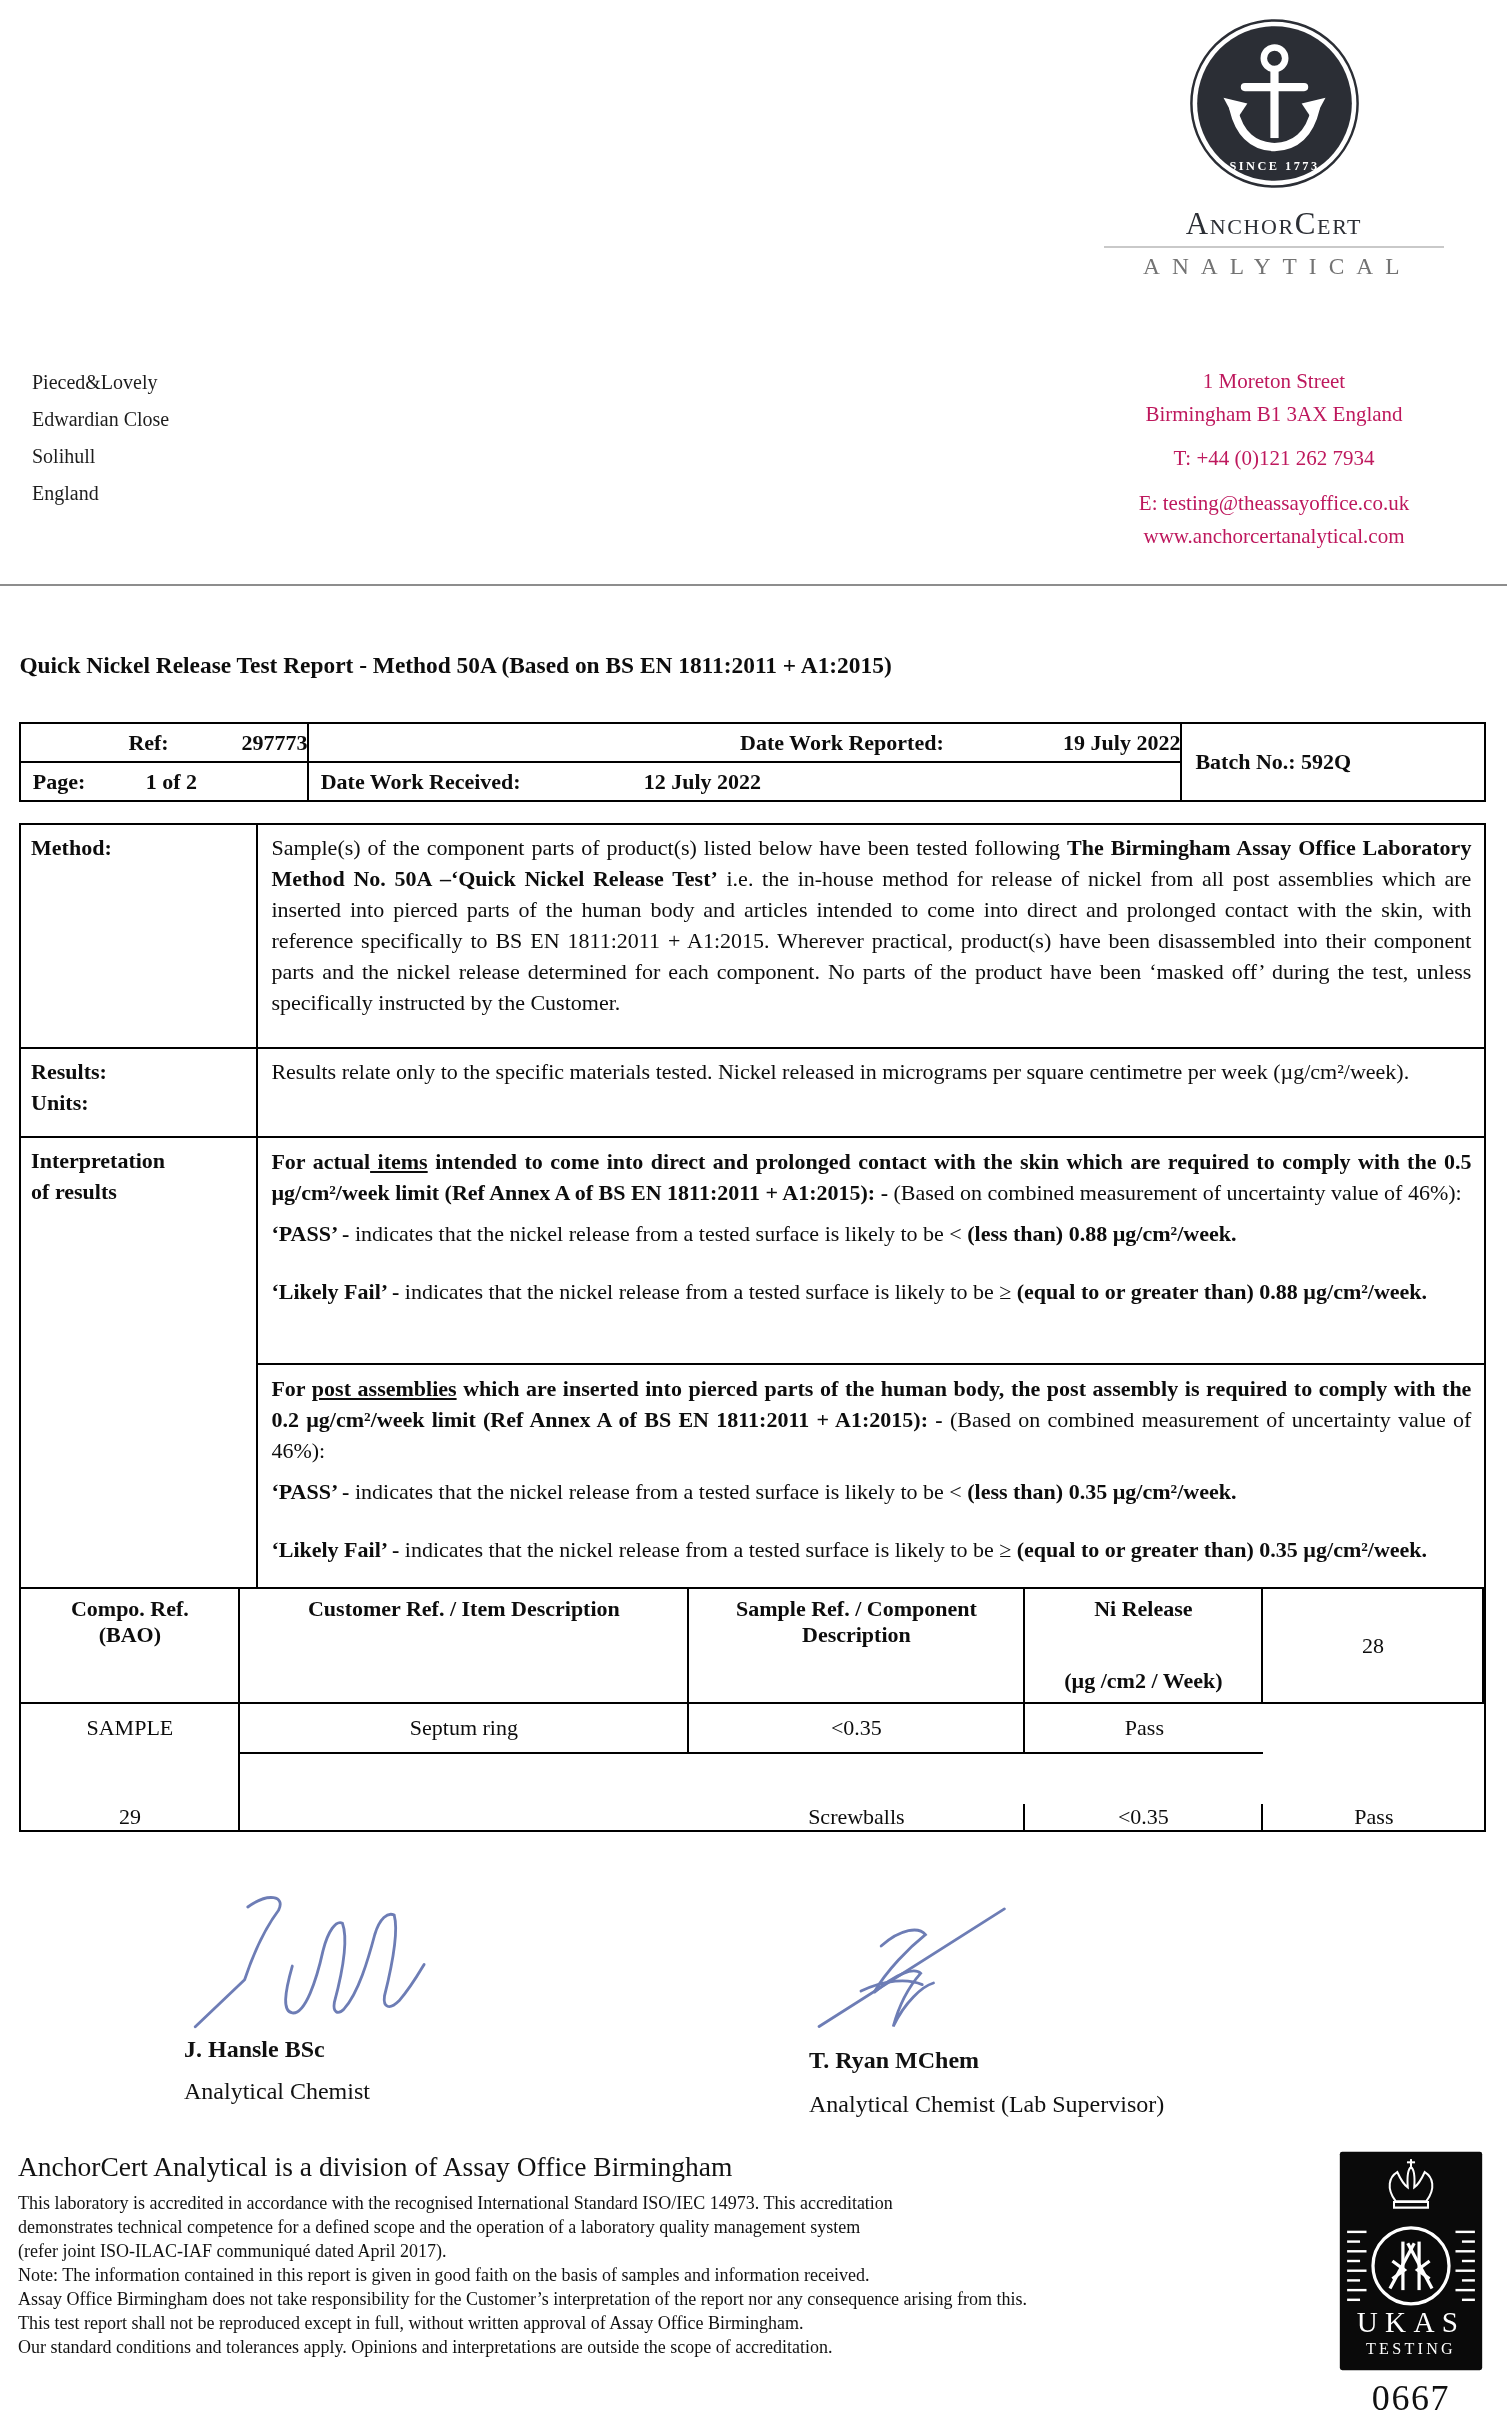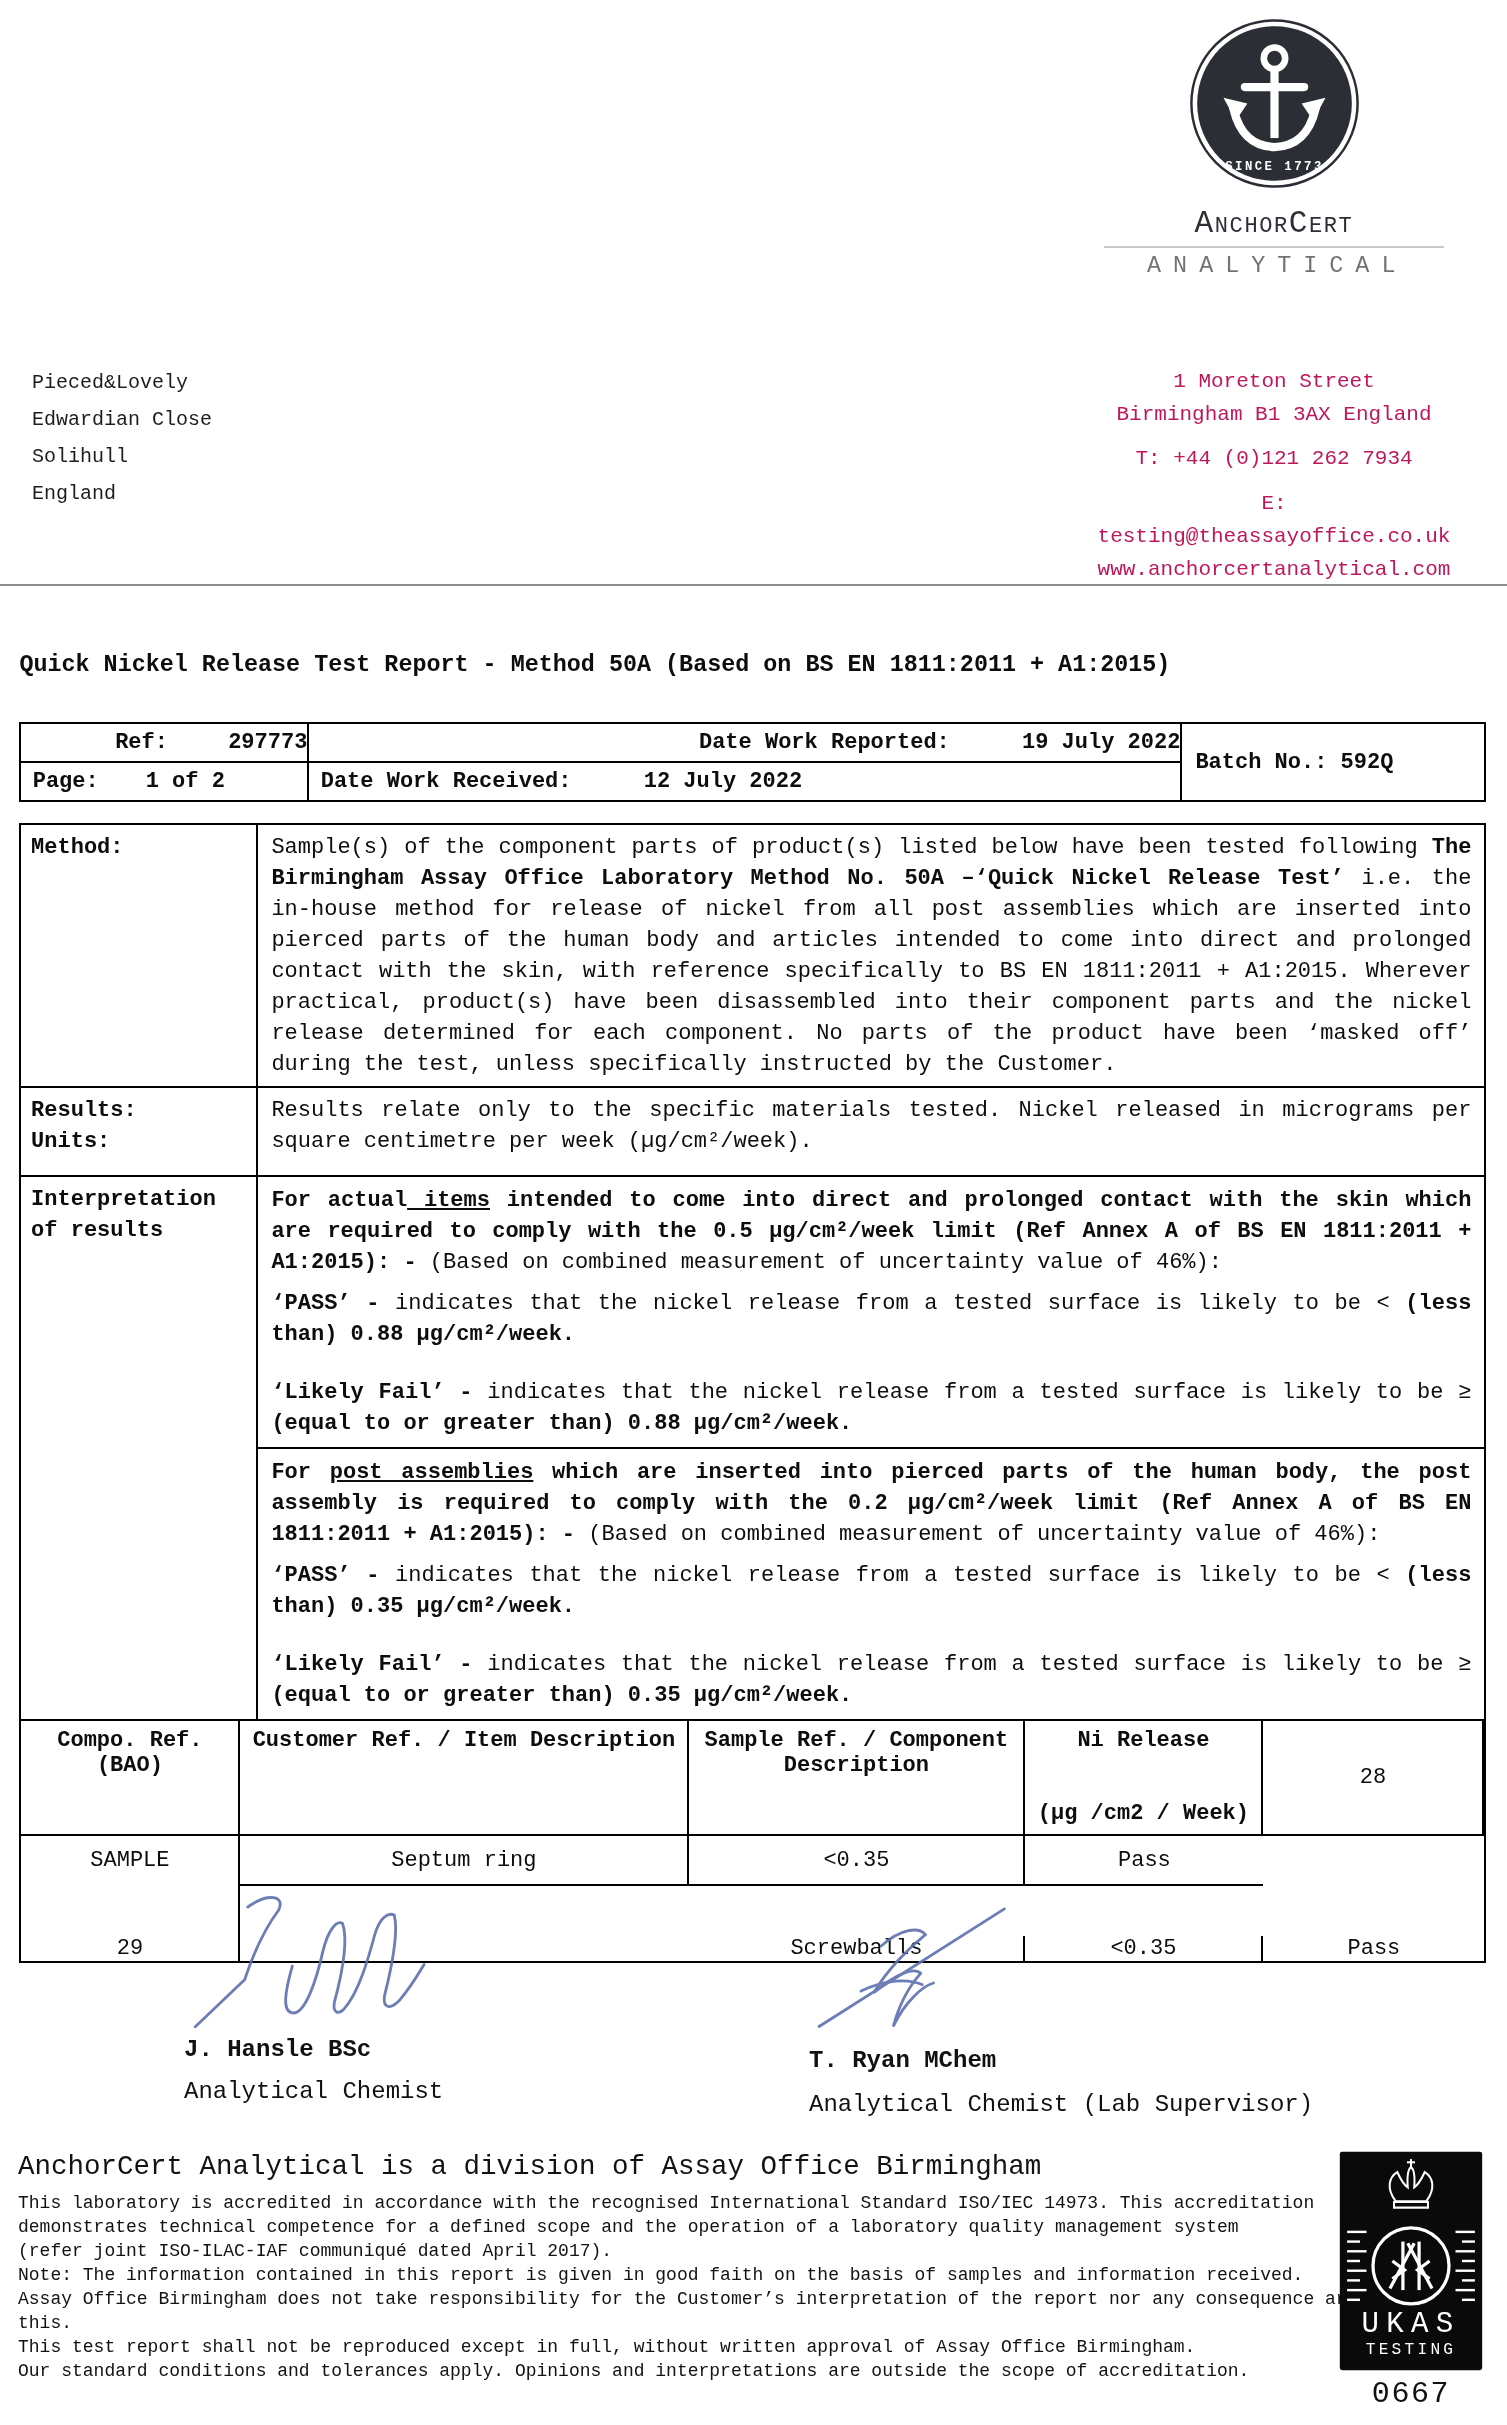--- a/index.html
+++ b/index.html
@@ -1,17 +1,17 @@
 <!DOCTYPE html>
 <html style="font-size:13px"><head>
 <meta charset="utf-8">
 <style>
   html,body{margin:0;padding:0;background:#e8e8e8;}
   .page{position:relative;width:1507px;height:2426px;background:#ffffff;
-        font-family:Liberation Mono, monospace;color:#151515;overflow:hidden;}
+        font-family:Liberation Serif, serif;color:#151515;overflow:hidden;}
 
   
   .logo{position:absolute;left:1096px;top:13px;width:356px;text-align:center;}
   .logo .disc{width:181px;height:181px;}
   .brand{font-variant:small-caps;font-size:31px;line-height:1;color:#2c2f35;letter-spacing:1.6px;margin-top:9.7px;}
   .brand-rule{height:1.6px;background:#c9c9c9;margin:7.3px 8px 5.7px;}
   .brand-sub{font-size:23.4px;letter-spacing:12px;color:#737373;margin-left:6.5px;}
 
   
   .cust{position:absolute;left:32px;top:364px;font-size:20px;line-height:37px;color:#1d1d1d;}
@@ -67,21 +67,21 @@
   .sig-svg-r{position:absolute;left:804px;top:1896px;}
   .sig-name{position:absolute;font-size:24px;font-weight:bold;color:#111;}
   .sig-title{position:absolute;font-size:24px;color:#111;}
   .snl{left:184px;top:2036px;} .stl{left:184px;top:2078px;}
   .snr{left:809px;top:2047px;} .str{left:809px;top:2091px;}
 
   
   .division{position:absolute;left:18px;top:2151px;font-size:27.5px;color:#121212;}
   .footnotes{position:absolute;left:18px;top:2191px;font-size:18px;line-height:24px;color:#121212;}
   .ukas{position:absolute;left:1338px;top:2151px;width:146px;text-align:center;}
-  .ukas-num{font-size:30px;color:#111;letter-spacing:1.6px;margin-top:1.6px;}
+  .ukas-num{font-size:36px;color:#111;letter-spacing:1.6px;margin-top:1.6px;}
 </style>
 </head>
 <body>
 
 <div class="page">
 
   <div class="logo">
     <svg class="disc" viewBox="0 0 220 220">
       <circle cx="110" cy="110" r="101" fill="none" stroke="#2b2e35" stroke-width="3"></circle>
       <circle cx="110" cy="110" r="94" fill="#2b2e35"></circle>

